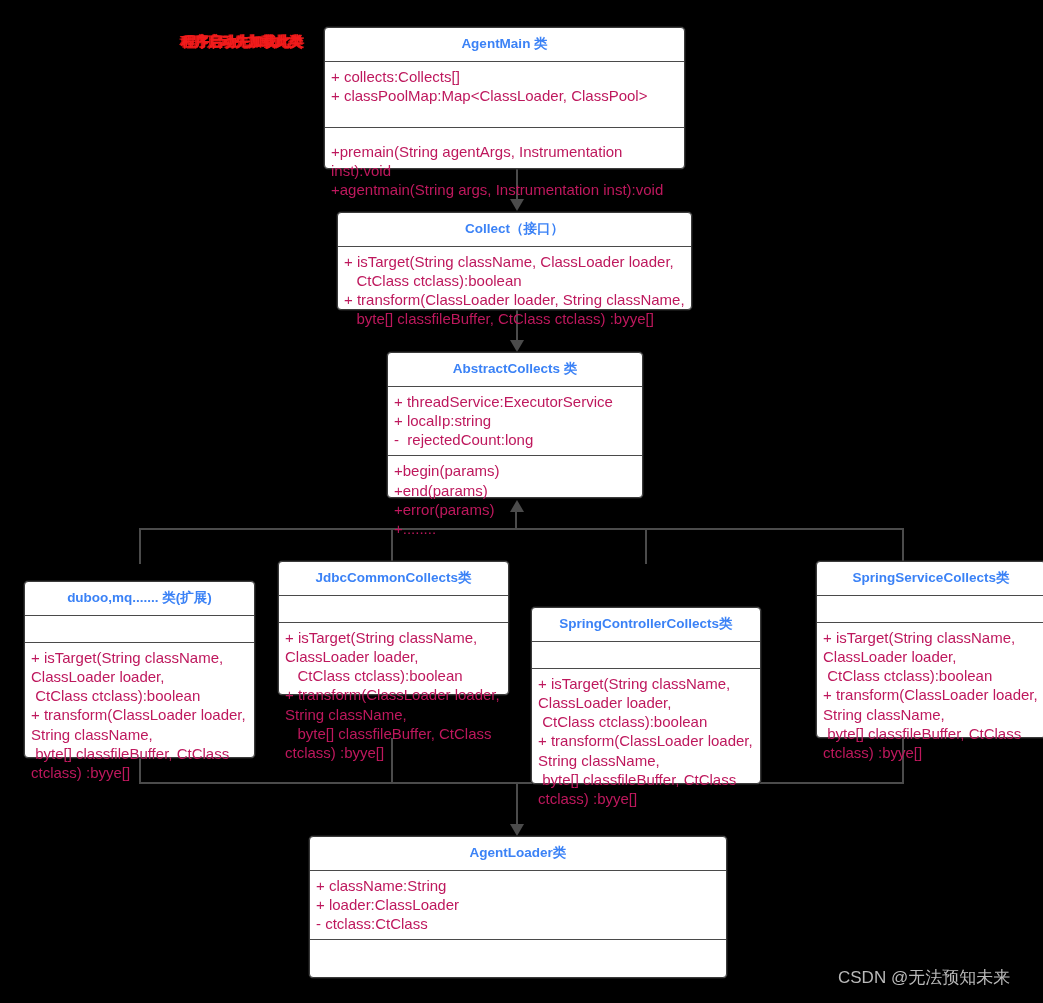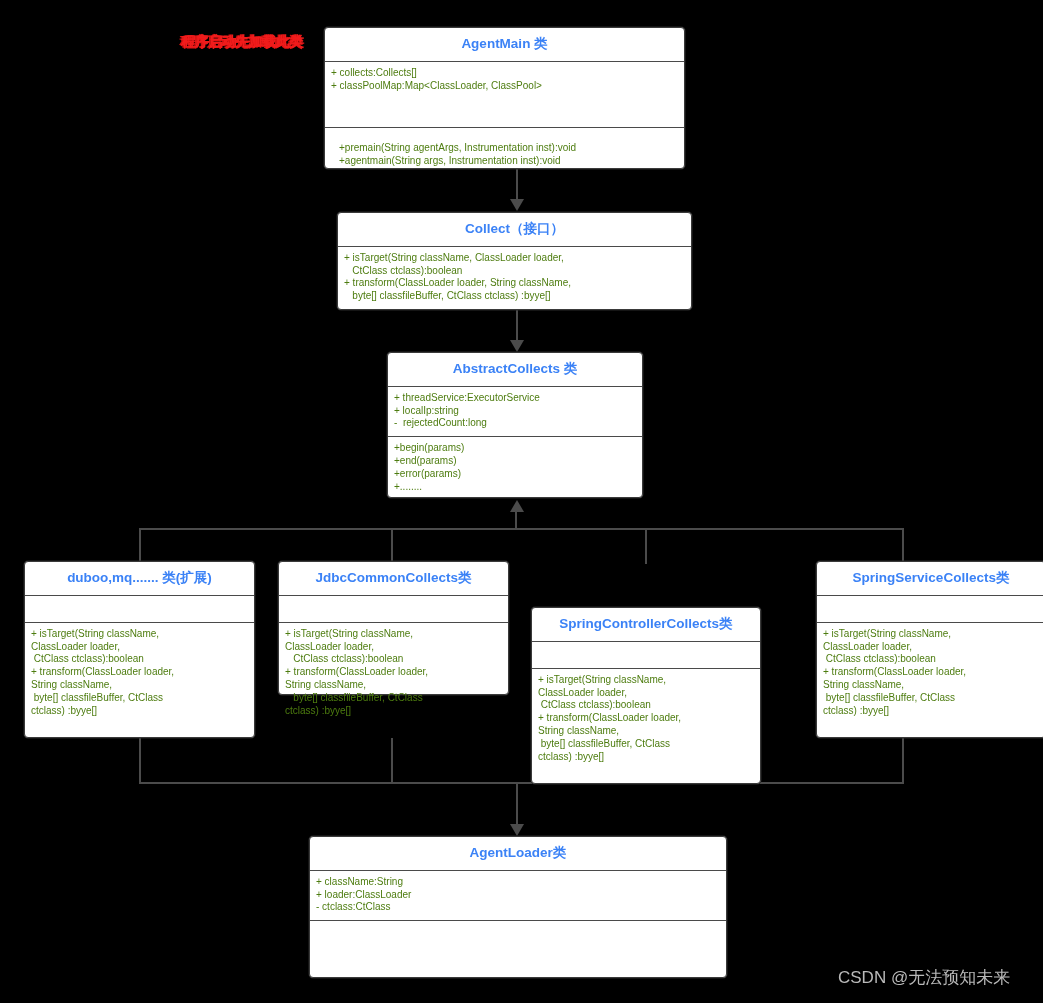--- a/index.html
+++ b/index.html
@@ -34,35 +34,34 @@
     font-weight: bold;
     font-size: 13.5px;
     padding: 9px 6px 9px 6px;
     border-bottom: 1px solid #4a4a4a;
     line-height: 1.1;
     color: #3b82f6;
     white-space: nowrap;
   }
   .uml-compartment {
     padding: 5px 6px 6px 6px;
-    font-size: 10px;
+    font-size: 15px;
     line-height: 1.28;
-    color: #4d7c0f;
+    color: #be185d;
     white-space: pre-wrap;
   }
   .uml-compartment.bordered {
     border-bottom: 1px solid #4a4a4a;
   }
   .uml-compartment.empty {
     min-height: 22px;
     padding: 0;
   }
   .uml-compartment.tall-pad {
     padding-top: 14px;
-    margin-left: 8px;
   }
 
   
   .line-v, .line-h {
     position: absolute;
     background: #4b4b4b;
     z-index: 1;
   }
   .line-v { width: 2px; }
   .line-h { height: 2px; }
@@ -148,21 +147,21 @@
   <div class="arrow-up" style="left:510px; top:500px;"></div>
   <div class="line-v" style="left:515px; top:511px; height:18px;"></div>
 
   <div class="line-h" style="left:139px; top:528px; width:765px;"></div>
 
   <div class="line-v" style="left:139px; top:528px; height:36px;"></div>
   <div class="line-v" style="left:391px; top:528px; height:36px;"></div>
   <div class="line-v" style="left:645px; top:528px; height:36px;"></div>
   <div class="line-v" style="left:902px; top:528px; height:36px;"></div>
 
-  <div class="uml-box" style="left:24px; top:561px; width:231px; height:177px;">
+  <div class="uml-box" style="left:24px; top:581px; width:231px; height:177px;">
     <div class="uml-title">duboo,mq....... 类(扩展)</div>
     <div class="uml-compartment bordered empty" style="height:26px;"></div>
     <div class="uml-compartment">+ isTarget(String className,
 ClassLoader loader,
  CtClass ctclass):boolean
 + transform(ClassLoader loader,
 String className,
  byte[] classfileBuffer, CtClass
 ctclass) :byye[]</div>
   </div>

